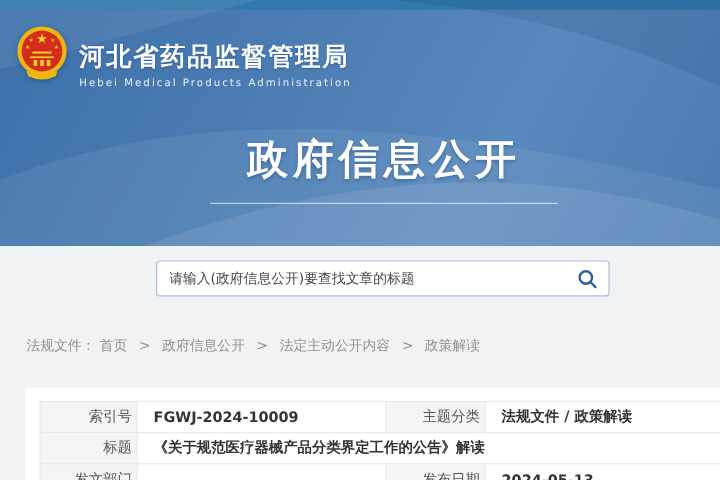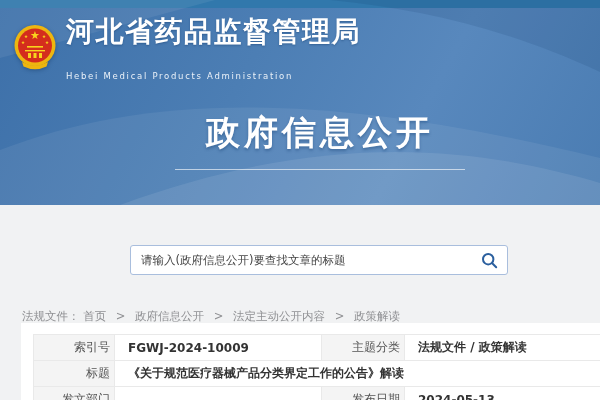--- a/index.html
+++ b/index.html
@@ -22,45 +22,46 @@
     height: 8px; background: #3178ac;
   }
   .banner .waves { position: absolute; inset: 0; width: 100%; height: 100%; }
 
   .brand {
     position: absolute; top: 13px; left: 13px;
     display: flex; align-items: center; gap: 9px; z-index: 3;
   }
   .brand .emblem { flex: 0 0 auto; filter: drop-shadow(0 1px 2px rgba(0,30,70,.35)); }
   .org-zh {
-    color: #ffffff; font-size: 28px; font-weight: bold;
+    color: #ffffff; font-size: 21px; font-weight: bold;
     letter-spacing: 1.5px; text-shadow: 0 1px 2px rgba(0,40,90,.35);
     white-space: nowrap;
+    margin-top: 20px;
   }
   .org-en {
     color: #eaf1f8; font-size: 8.5px; letter-spacing: 1.7px;
-    margin-top: 20px; white-space: nowrap;
+    margin-top: 4px; white-space: nowrap;
   }
 
   .banner-heading {
     position: absolute; top: 110px; left: 175px; width: 290px;
     text-align: center; z-index: 3;
   }
   .banner-heading h1 {
     color: #ffffff; font-size: 34px; font-weight: bold;
     letter-spacing: 4px; white-space: nowrap;
     text-shadow: 0 2px 3px rgba(10,50,100,.35);
   }
   .banner-underline {
     height: 1px; background: rgba(255,255,255,.62);
     margin-top: 13px;
   }
 
   
-  .search-section { padding-top: 40px; }
+  .search-section { padding-top: 12px; }
   .search-box {
     width: 378px; height: 30px; margin-left: 130px;
     background: #ffffff; border: 1px solid #a9bedd; border-radius: 3px;
     display: flex; align-items: center;
   }
   .search-box input {
     flex: 1; height: 100%; border: none; outline: none;
     background: transparent; font-size: 11.5px; padding: 0 10px;
     color: #333; font-family: inherit;
   }

